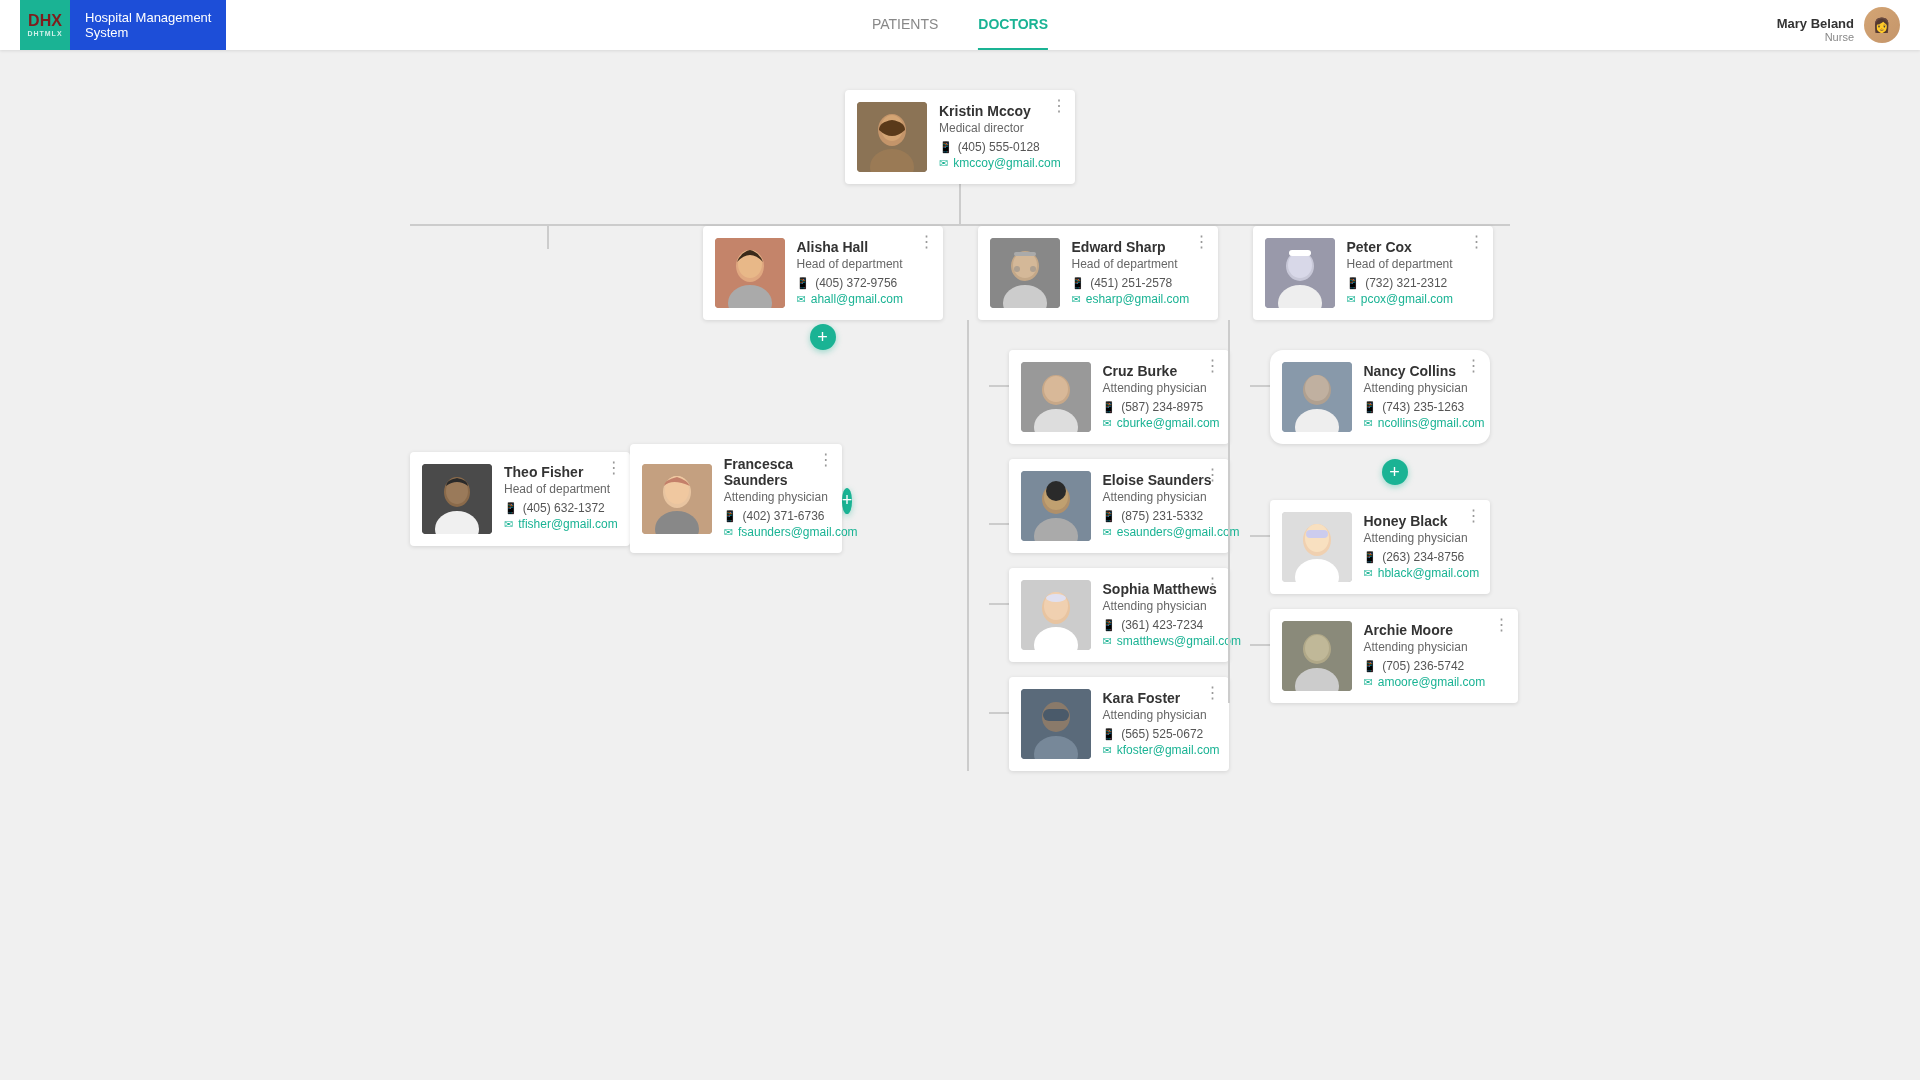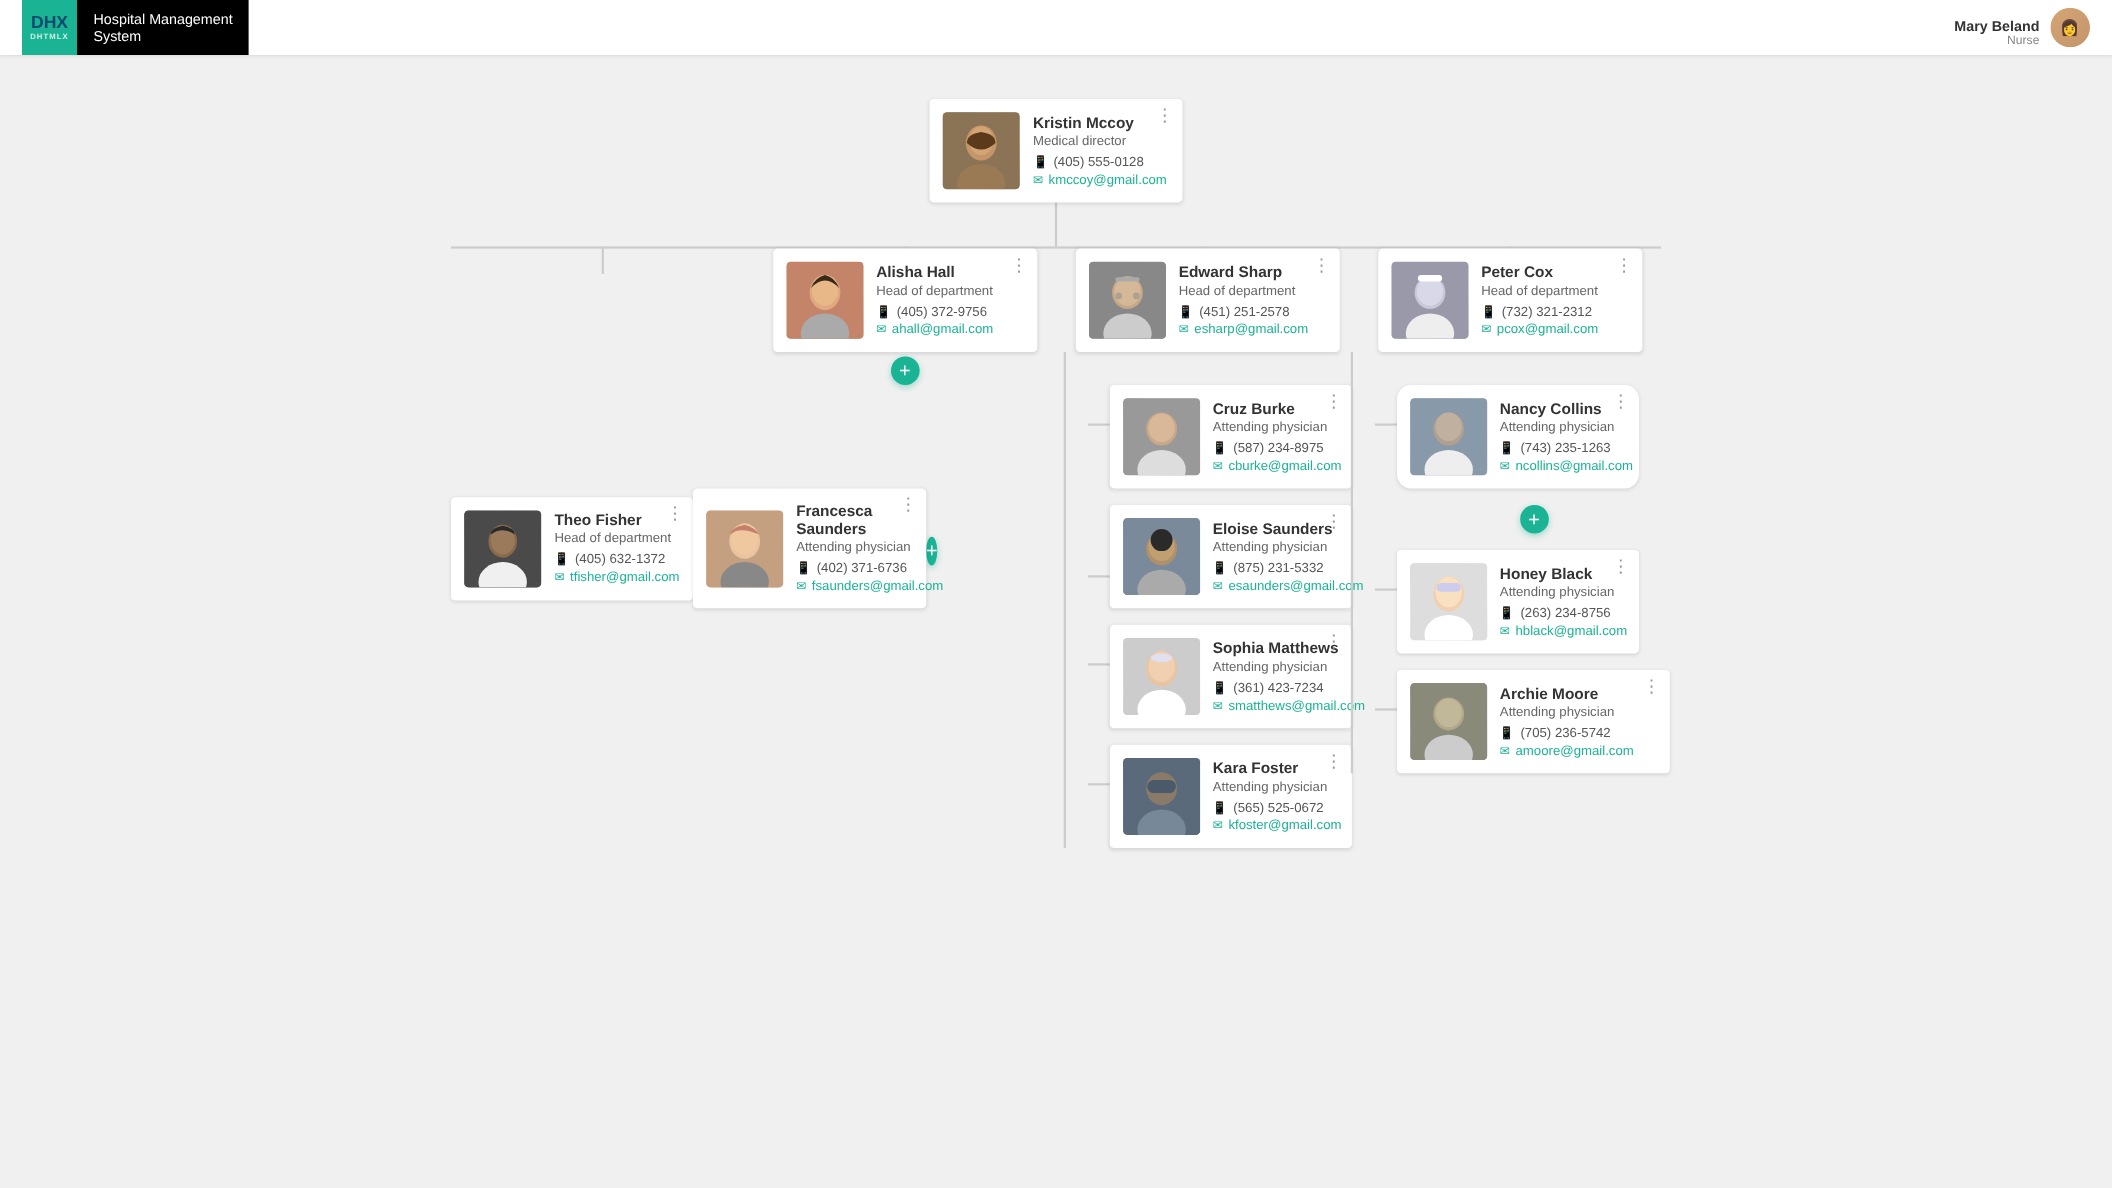--- a/index.html
+++ b/index.html
@@ -36,29 +36,29 @@
       justify-content: center;
       color: white;
       font-weight: bold;
       font-size: 13px;
       flex-direction: column;
       line-height: 1.1;
     }
     .dhx-logo-text {
       font-size: 16px;
       font-weight: 900;
-      color: #0c4a6e;
+      color: #7f1d1d;
     }
     .dhx-logo-sub {
       font-size: 7px;
       color: rgba(255,255,255,0.8);
       letter-spacing: 1px;
     }
     .system-title {
-      background: #000000;
+      background: #1d4ed8;
       height: 50px;
       display: flex;
       align-items: center;
       padding: 0 15px;
       color: white;
       font-size: 13px;
       font-weight: 500;
     }
     .header-nav {
       position: absolute;
@@ -241,20 +241,24 @@
   <div class="header-left">
     <div class="dhx-logo">
       <span class="dhx-logo-text">DHX</span>
       <span class="dhx-logo-sub">DHTMLX</span>
     </div>
     <div class="system-title">
       Hospital Management<br>System
     </div>
   </div>
 
+  <nav class="header-nav">
+    <a class="nav-item">PATIENTS</a>
+    <a class="nav-item active">DOCTORS</a>
+  </nav>
 
   <div class="header-user">
     <div class="user-info">
       <div class="user-name">Mary Beland</div>
       <div class="user-role">Nurse</div>
     </div>
     <div class="user-avatar">
       <div class="user-avatar-img">👩</div>
     </div>
   </div>

